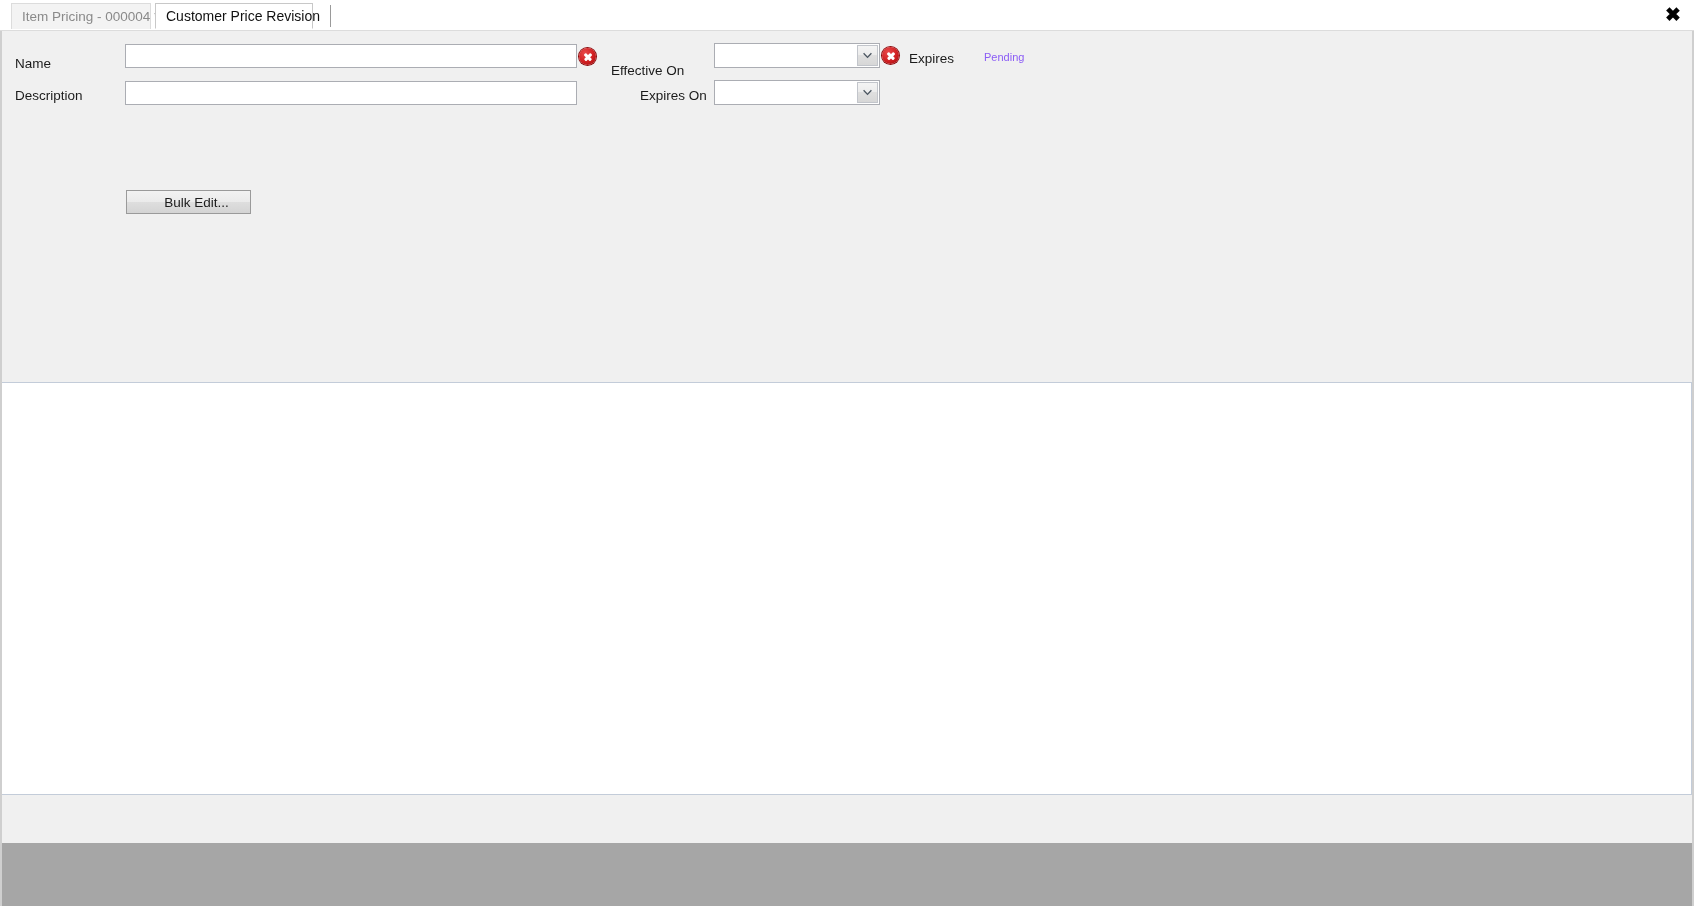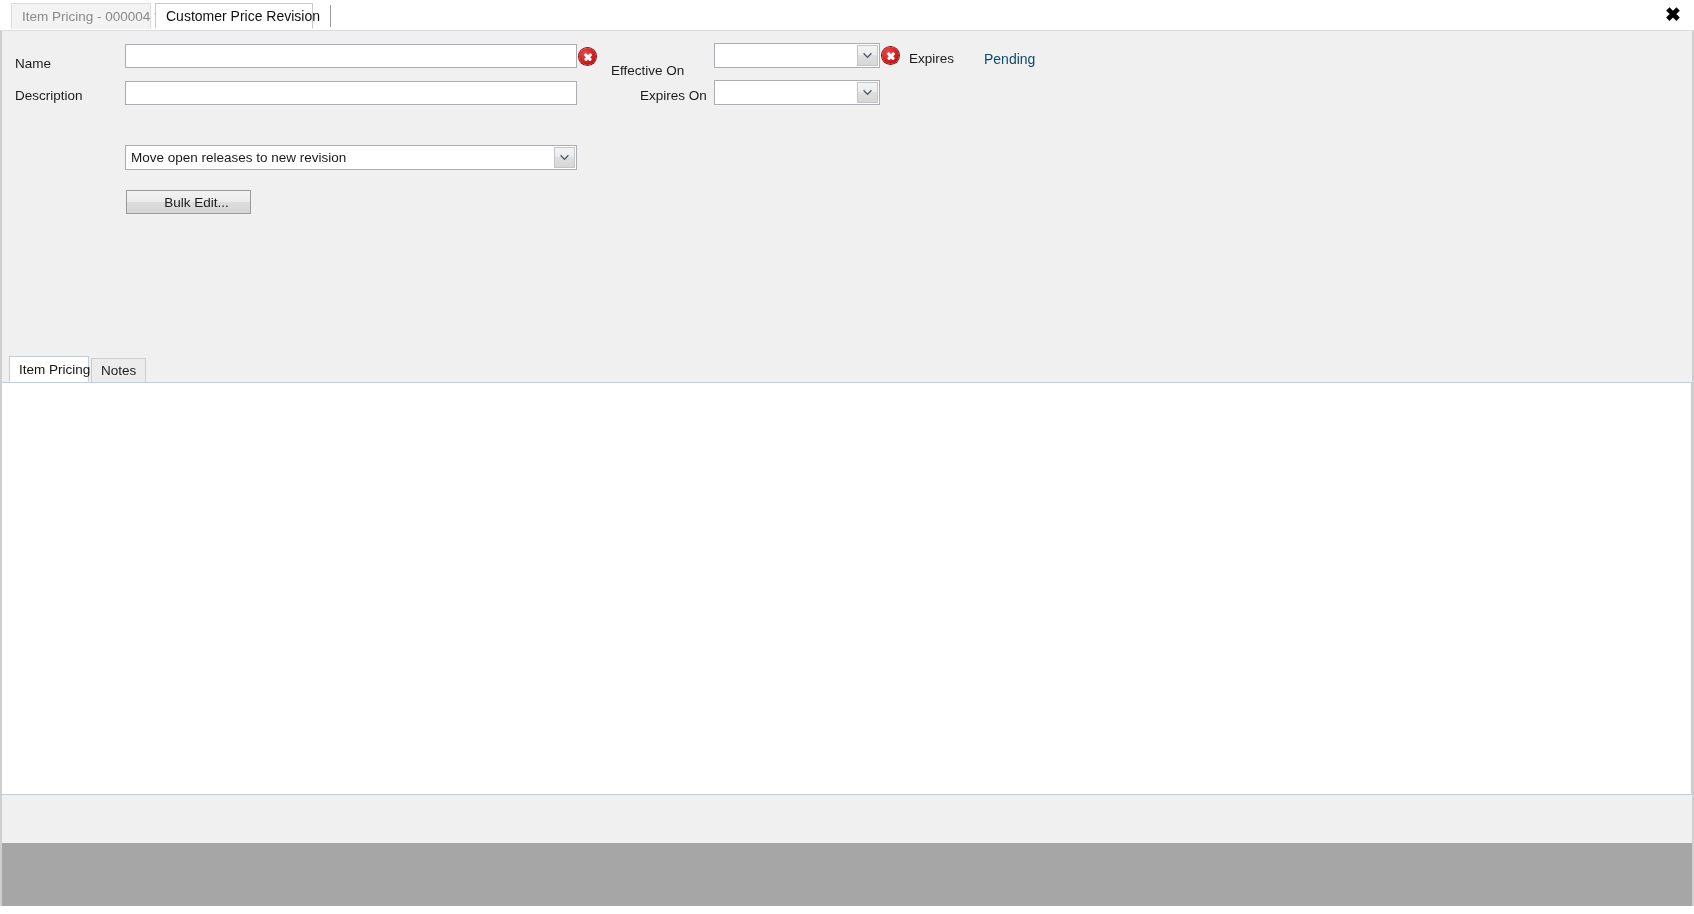--- a/index.html
+++ b/index.html
@@ -173,22 +173,22 @@
     width: 9px;
     height: 2.6px;
     background: #ffffff;
     border-radius: 1px;
   }
   .error-badge::before { transform: translate(-50%,-50%) rotate(45deg); }
   .error-badge::after  { transform: translate(-50%,-50%) rotate(-45deg); }
 
   .link-text {
     position: absolute;
-    color: #0c4a6e;
-    font-size: 14px;
+    color: #8b5cf6;
+    font-size: 11px;
     white-space: nowrap;
     cursor: pointer;
     user-select: none;
   }
   .static-blue {
     position: absolute;
     color: #4a7fd4;
     font-size: 13.5px;
     white-space: nowrap;
     user-select: none;
@@ -374,40 +374,24 @@
         <svg width="9" height="7" viewBox="0 0 9 7" aria-hidden="true">
           <path d="M0.6 1.2 L4.5 5.4 L8.4 1.2" fill="none" stroke="#4a5560" stroke-width="1.3"></path>
         </svg>
       </div>
     </div>
 
     <div class="field-label" style="left:908px; top:20px;">Expires</div>
     <div class="link-text" style="left:983px; top:20px;">Pending</div>
 
 
-    <div class="combo" style="left:124px; top:114px; width:452px; height:25px;">
-      <div class="combo-text">Move open releases to new revision</div>
-      <div class="combo-btn">
-        <svg width="9" height="7" viewBox="0 0 9 7" aria-hidden="true">
-          <path d="M0.6 1.2 L4.5 5.4 L8.4 1.2" fill="none" stroke="#4a5560" stroke-width="1.3"></path>
-        </svg>
-      </div>
-    </div>
 
     <div class="push-button" style="left:125px; top:159px; width:125px; height:24px; line-height:23px;">Bulk Edit...</div>
   </div>
 
-  <div id="lower-tabstrip">
-    <div class="lower-tab active" style="left:8px; width:80px;">
-      <span>Item Pricing</span>
-    </div>
-    <div class="lower-tab inactive" style="left:90px; width:55px; top:2px; height:24px; line-height:23px;">
-      <span>Notes</span>
-    </div>
-  </div>
 
   <div id="content-area">
     <div id="content-area-inner"></div>
   </div>
 
   <div id="bottom-filler"></div>
 
   <div id="window-left-edge"></div>
   <div id="window-right-edge"></div>
   <div id="window-bottom-edge"></div>

